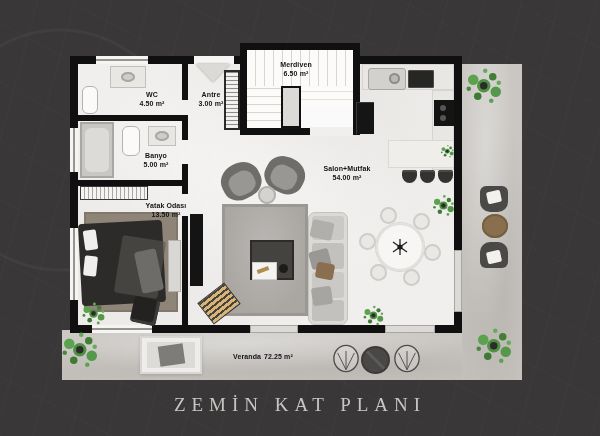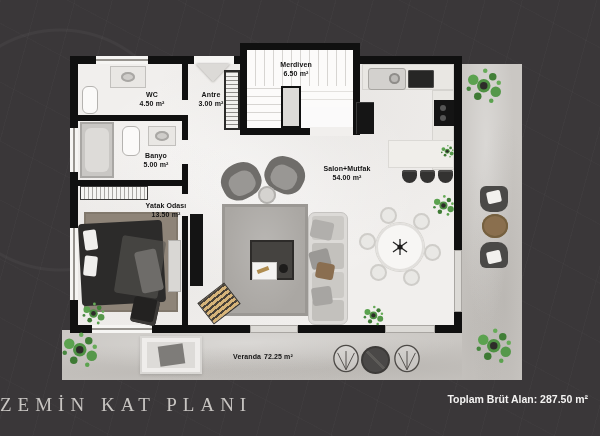--- a/index.html
+++ b/index.html
@@ -95,21 +95,21 @@
     box-shadow:inset 0 0 0 2px #3c3a38;background-image:linear-gradient(45deg,transparent 46%,#5d5b58 46% 54%,transparent 54%);}
   .vchair{position:absolute;width:28px;height:26px;background:#4a4947;border-radius:6px 6px 10px 10px;}
   .vchair::after{content:"";position:absolute;left:7px;top:5px;width:14px;height:12px;background:#f2f1ee;transform:rotate(-12deg);border-radius:2px;}
   .wtable{position:absolute;left:482px;top:214px;width:26px;height:24px;border-radius:50%;background:#8a6f4e;box-shadow:inset 0 0 0 2px #75603f;}
   
   .plant{position:absolute;width:30px;height:30px;}
   .plant::before{content:"";position:absolute;left:11px;top:11px;width:9px;height:9px;border-radius:50%;background:#4e9143;
     box-shadow:-7px -4px 0 -1px #5ba24f,6px -6px 0 -2px #417f37,8px 4px 0 -1px #55984a,-4px 7px 0 -2px #3e7a34,1px -10px 0 -3px #67ab58,-10px 2px 0 -3px #478740,5px 10px 0 -3px #5ba24f,10px -2px 0 -3px #67ab58;}
   .plant::after{content:"";position:absolute;left:13px;top:13px;width:5px;height:5px;border-radius:50%;background:#2e2c2a;}
   
-  .plan-title{position:absolute;left:0;right:0;top:394px;text-align:left;color:#c8c5c2;
+  .plan-title{position:absolute;left:0;right:0;top:394px;text-align:center;color:#c8c5c2;
     font-family:"Liberation Serif", serif;font-size:19px;letter-spacing:6px;}
   .plan-info{position:absolute;right:12px;top:392px;text-align:right;color:#f4f3f2;font-size:10.5px;font-weight:bold;line-height:1.45;}
 </style>
 </head>
 <body>
 
 <div class="canvas">
 
   <div class="veranda" style="left:62px;top:330px;width:460px;height:50px;"></div>
   <div class="veranda" style="left:462px;top:64px;width:60px;height:316px;"></div>
@@ -264,16 +264,15 @@
     <span>Salon+Mutfak</span>
     <span>54.00 m²</span>
   </div>
   <div class="room-label row" style="left:263px;top:357px;">
     <span>Veranda</span>
     <span>72.25 m²</span>
   </div>
 
   <div class="plan-title">ZEMİN KAT PLANI</div>
   <div class="plan-info">
-    <div>Toplam Brüt Alan: 287.50 m²</div>
   </div>
 
 </div>
 
 </body></html>

